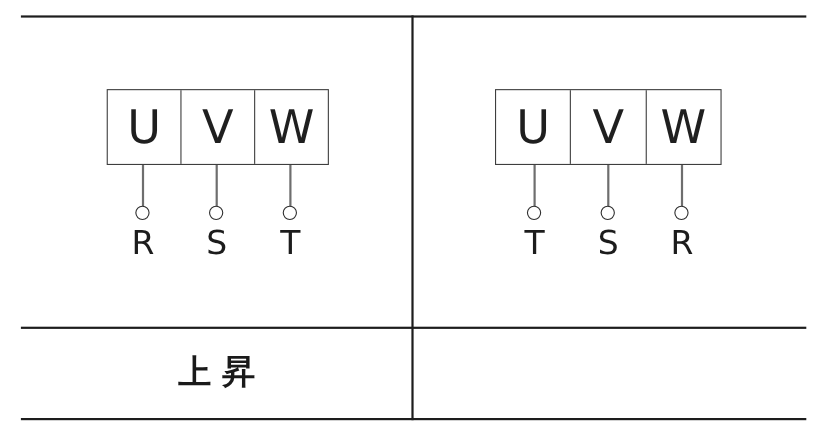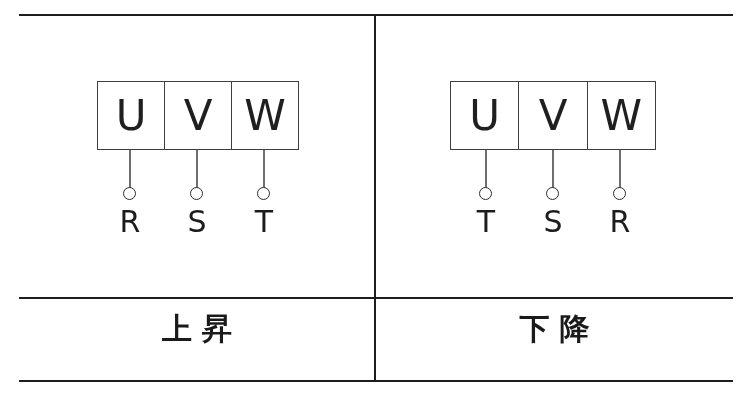--- a/index.html
+++ b/index.html
@@ -39,21 +39,21 @@
   
   .w-l1 { left:129px; } .w-l2 { left:196px; } .w-l3 { left:263px; }
   .c-l1 { left:123px; } .c-l2 { left:190px; } .c-l3 { left:257px; }
   .p-l1 { left:108px; } .p-l2 { left:175px; } .p-l3 { left:242px; }
   
   .w-r1 { left:485px; } .w-r2 { left:552px; } .w-r3 { left:619px; }
   .c-r1 { left:479px; } .c-r2 { left:546px; } .c-r3 { left:613px; }
   .p-r1 { left:464px; } .p-r2 { left:531px; } .p-r3 { left:598px; }
 
   .caption {
-    position:absolute; top:314px; font-size:30px; line-height:30px;
+    position:absolute; top:324px; font-size:30px; line-height:30px;
     font-weight:600; color:#1a1a1a; letter-spacing:10px; text-indent:10px;
     text-align:center;
   }
   .caption-left  { left:20px;  width:354px; }
   .caption-right { left:376px; width:357px; }
 </style>
 </head>
 <body>
 
 <div class="canvas">
@@ -93,15 +93,14 @@
 
   <div class="circle c-r1"></div>
   <div class="circle c-r2"></div>
   <div class="circle c-r3"></div>
 
   <div class="phase p-r1">T</div>
   <div class="phase p-r2">S</div>
   <div class="phase p-r3">R</div>
 
   <div class="caption caption-left">上昇</div>
-  <div class="caption caption-right">下降</div>
 
 </div>
 
 </body></html>

